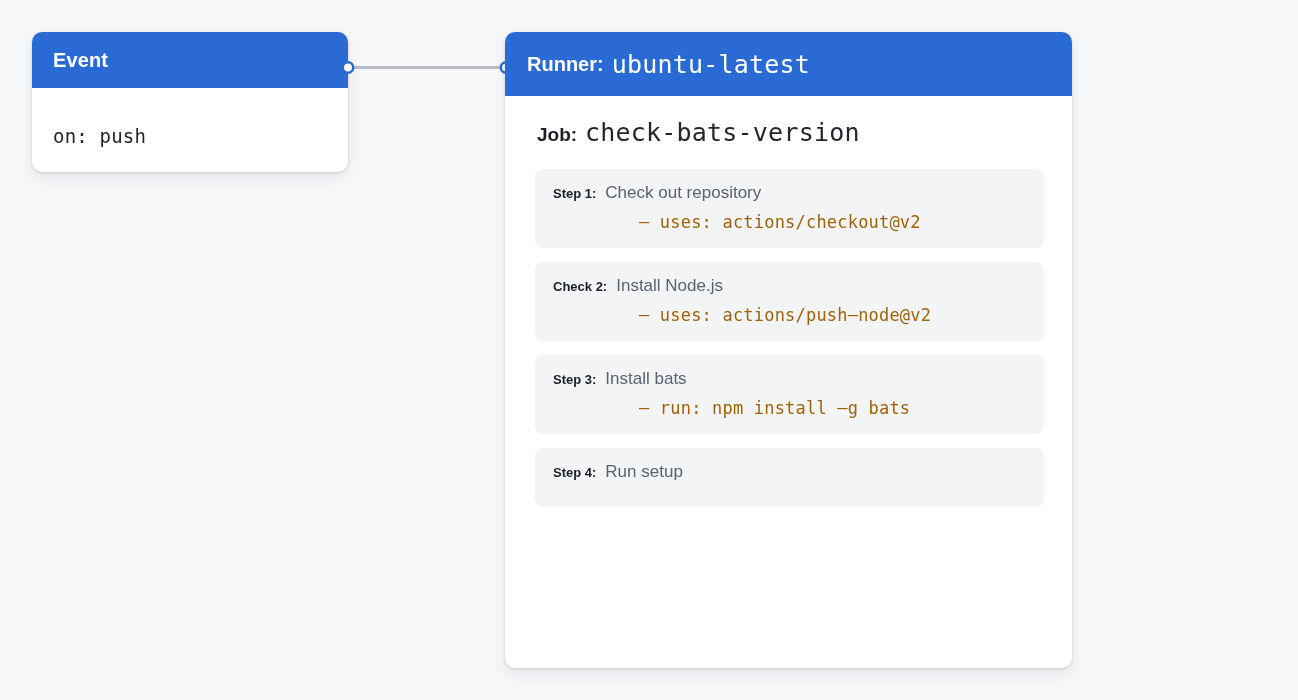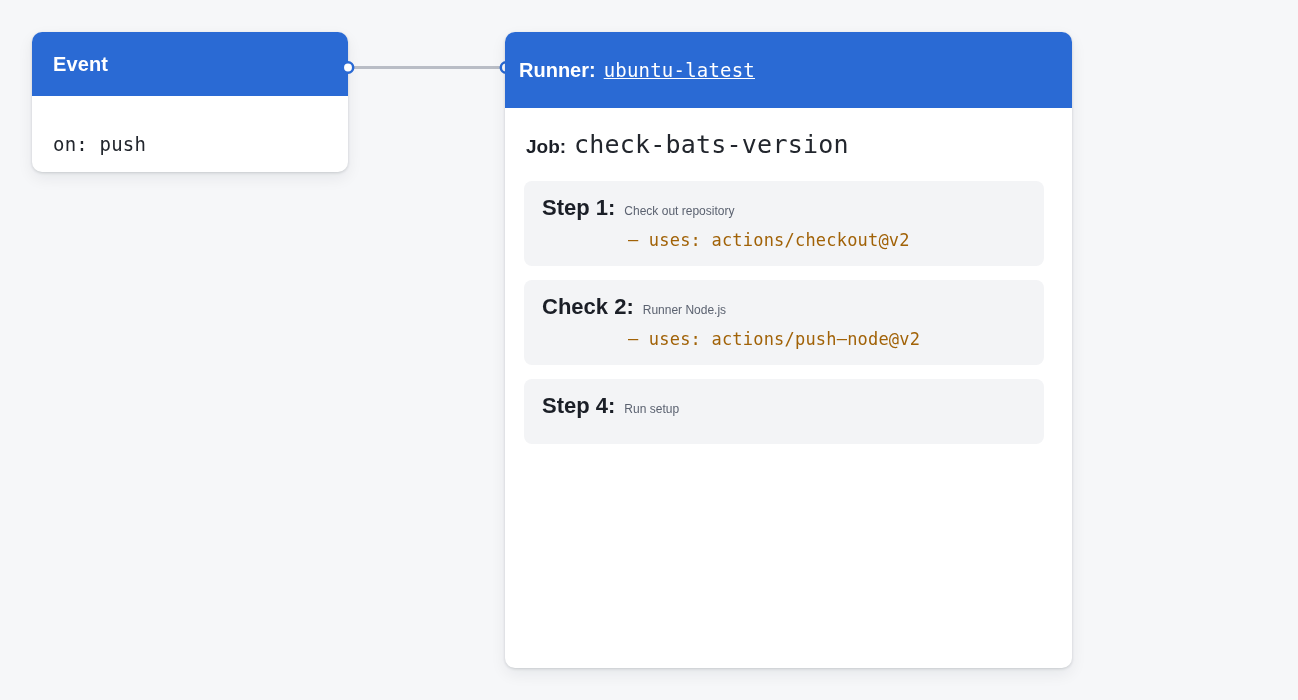--- a/index.html
+++ b/index.html
@@ -43,21 +43,21 @@
   }
 
   
   #event-node {
     left: 32px;
     top: 32px;
     width: 316px;
     height: 140px;
   }
   #event-node .node-header {
-    height: 64px;
+    height: 56px;
     padding: 0 21px;
   }
   .event-title {
     font-size: 20px;
     font-weight: bold;
     letter-spacing: 0.1px;
   }
   #event-node .node-body {
     height: 96px;
     display: flex;
@@ -72,36 +72,35 @@
   }
 
   
   #runner-node {
     left: 505px;
     top: 32px;
     width: 567px;
     height: 636px;
   }
   #runner-node .node-header {
-    height: 76px;
-    padding: 0 14px;
+    height: 64px;
+    padding: 0 22px;
   }
   .runner-label {
     font-size: 20px;
     font-weight: bold;
     margin-right: 8px;
   }
   .runner-value {
     font-family: "DejaVu Sans Mono", "Liberation Mono", monospace;
-    font-size: 19px;
-    letter-spacing: 0.2px;
-    text-decoration: underline;
+    font-size: 25px;
+    letter-spacing: 0.2px;
   }
   #runner-node .node-body {
-    padding: 22px 28px 24px 19px;
+    padding: 22px 28px 24px 30px;
   }
 
   .job-line {
     display: flex;
     align-items: baseline;
     margin: 0 0 22px 2px;
   }
   .job-label {
     font-size: 19px;
     font-weight: bold;
@@ -126,28 +125,28 @@
     border-radius: 8px;
     padding: 14px 18px 16px 18px;
     box-sizing: border-box;
   }
   .step-head {
     display: flex;
     align-items: baseline;
     margin-bottom: 9px;
   }
   .step-label {
-    font-size: 22px;
+    font-size: 13px;
     font-weight: bold;
     color: #1b1f27;
     margin-right: 9px;
     white-space: nowrap;
   }
   .step-title {
-    font-size: 12px;
+    font-size: 17px;
     color: #5b6270;
   }
   .step-command {
     font-family: "DejaVu Sans Mono", "Liberation Mono", monospace;
     font-size: 17px;
     color: #a16207;
     letter-spacing: 0.2px;
     padding-left: 86px;
     white-space: pre;
   }
@@ -211,25 +210,32 @@
           <div class="step-head">
             <span class="step-label">Step 1:</span>
             <span class="step-title">Check out repository</span>
           </div>
           <div class="step-command">– uses: actions/checkout@v2</div>
         </div>
 
         <div class="step-card">
           <div class="step-head">
             <span class="step-label">Check 2:</span>
-            <span class="step-title">Runner Node.js</span>
+            <span class="step-title">Install Node.js</span>
           </div>
           <div class="step-command">– uses: actions/push–node@v2</div>
         </div>
 
+        <div class="step-card">
+          <div class="step-head">
+            <span class="step-label">Step 3:</span>
+            <span class="step-title">Install bats</span>
+          </div>
+          <div class="step-command">– run: npm install –g bats</div>
+        </div>
 
         <div class="step-card">
           <div class="step-head">
             <span class="step-label">Step 4:</span>
             <span class="step-title">Run setup</span>
           </div>
         </div>
 
       </div>
     </div>

